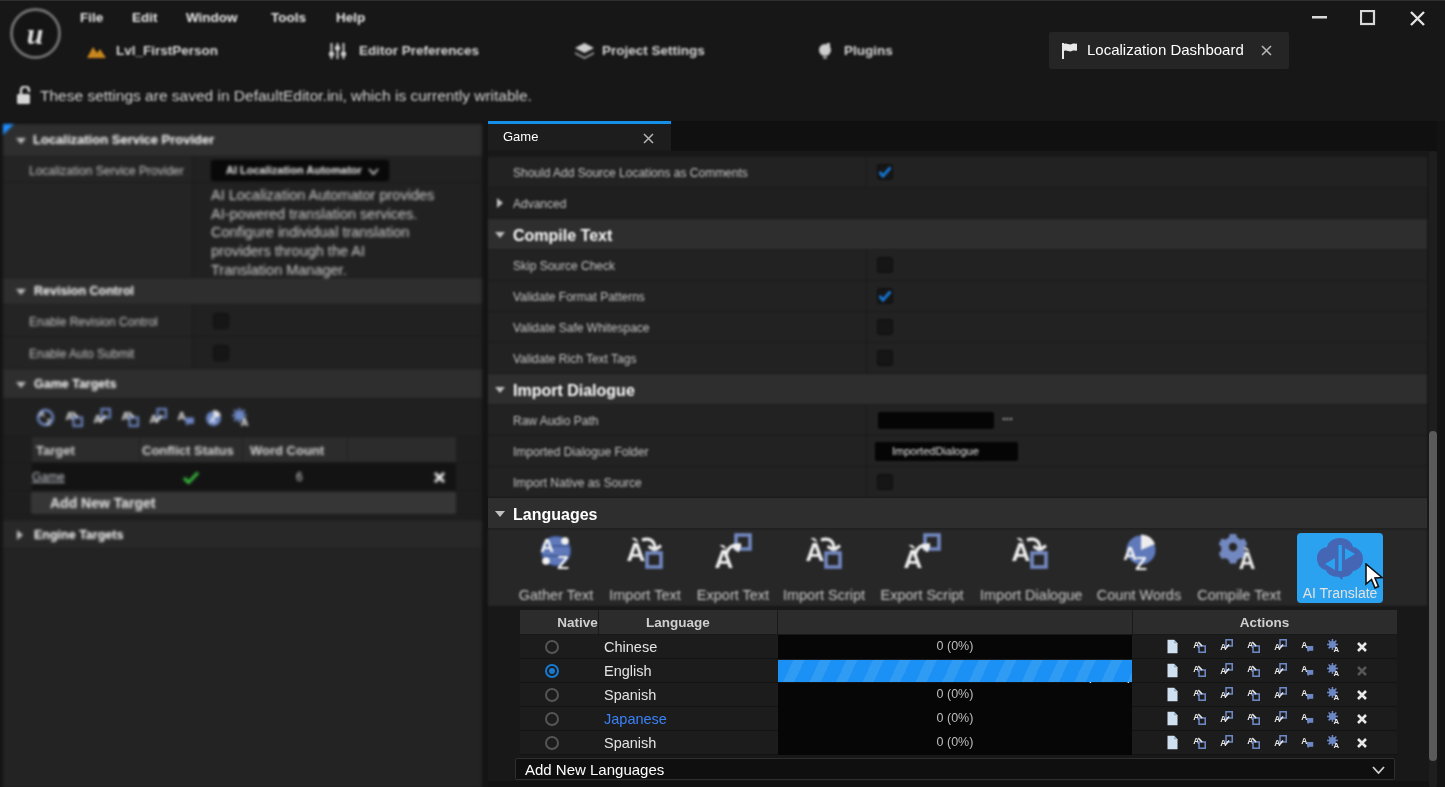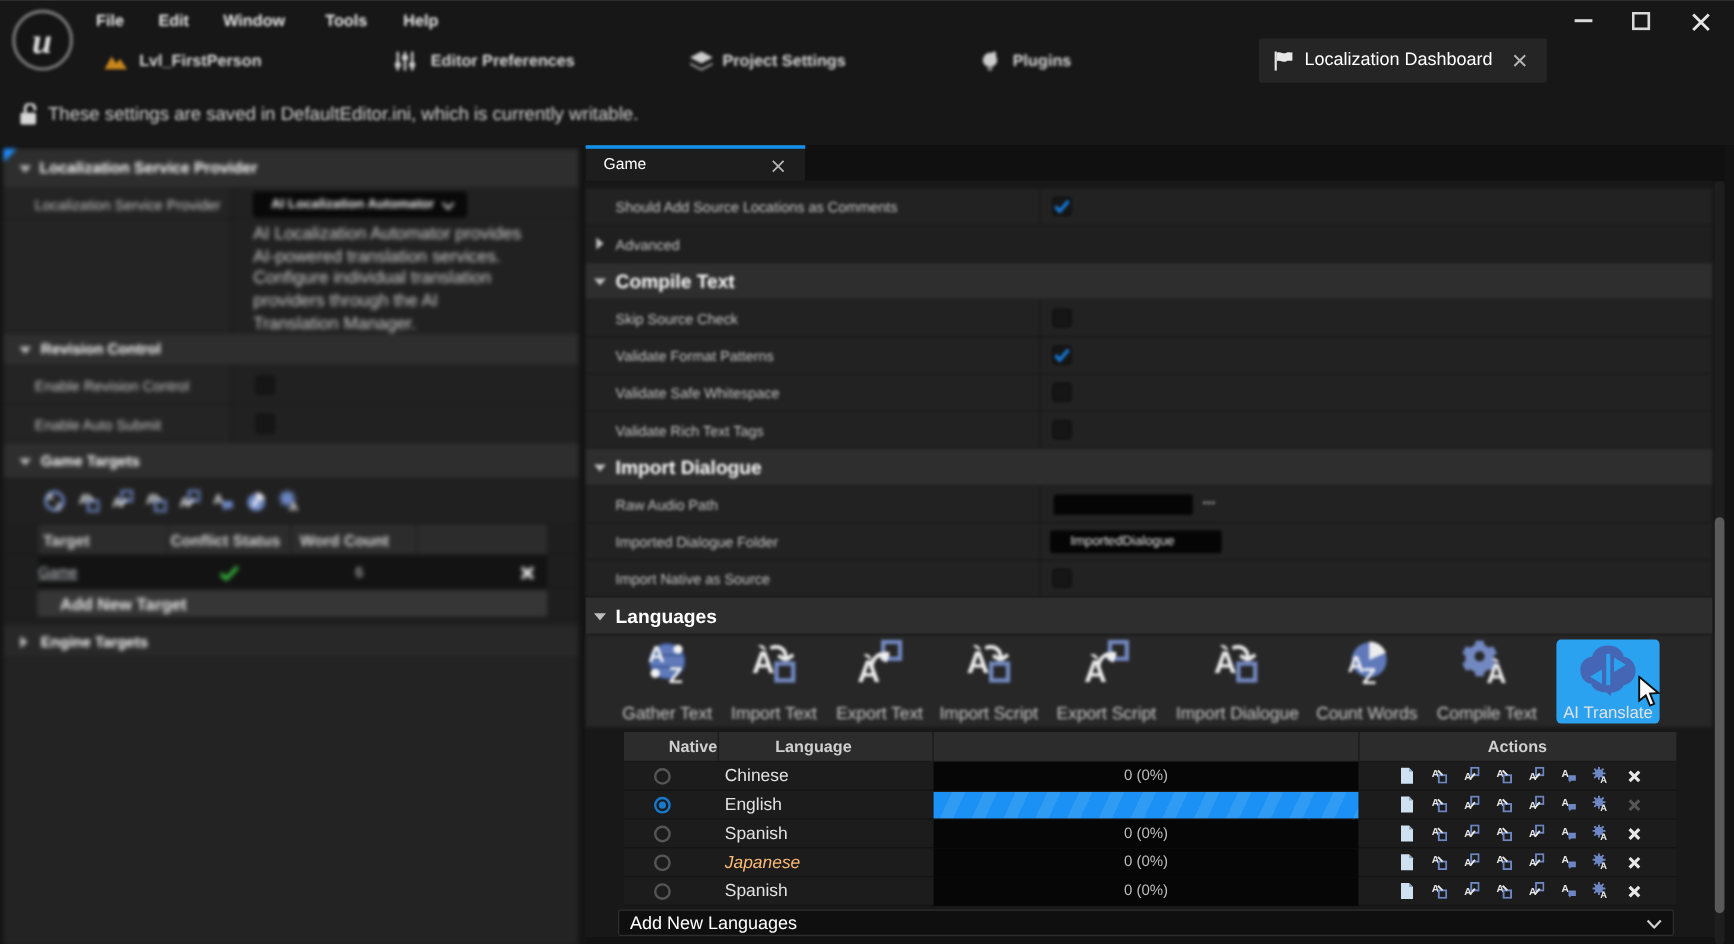--- a/index.html
+++ b/index.html
@@ -566,21 +566,21 @@
                   <line x1="12" y1="2" x2="2" y2="12"></line>
                 </g>
       <text x="12" y="17" font-size="10" font-weight="700" fill="#e8e8e8" text-anchor="middle">A</text>
               </svg></div>
             <svg class="abs" style="left:836px;top:6px;" width="12" height="12" viewBox="0 0 12 12">
               <path d="M2 2 L10 10 M10 2 L2 10" stroke="#e8e8e8" stroke-width="2.6"></path>
             </svg>
           </div>
           <div style="position:relative;height:24px;background:#1c1c1c;border-bottom:1px solid #131313;">
       <div class="abs" style="left:25px;top:5px;width:14px;height:14px;border-radius:50%;border:2px solid #555;"></div>
-      <div class="abs" style="left:84px;top:4px;font-size:14.5px;color:#fdba74;font-style:italic;">Japanese</div>
+      <div class="abs" style="left:84px;top:4px;font-size:14.5px;color:#3b82f6;">Japanese</div>
       <div class="abs" style="left:258px;top:0;width:354px;height:24px;background:#060606;">
            <div style="width:100%;text-align:center;font-size:12.5px;color:#bdbdbd;margin-top:4px;">0 (0%)</div>
             </div>
             <div class="abs" style="left:645px;top:4px;"><svg width="15" height="15" viewBox="0 0 18 18">
                 <path d="M3 1 h8 l4 4 v12 h-12 Z" fill="#cfe0f0"></path>
                 <path d="M11 1 l4 4 h-4 Z" fill="#8fa8c0"></path>
               </svg></div>
             <div class="abs" style="left:672px;top:4px;"><svg width="14" height="14" viewBox="0 0 18 18">
                 <text x="5.5" y="11" font-size="11" font-weight="700" fill="#e8e8e8" text-anchor="middle">A</text>
       <rect x="9" y="9" width="8" height="8" fill="none" stroke="#6d87c4" stroke-width="2"></rect>

